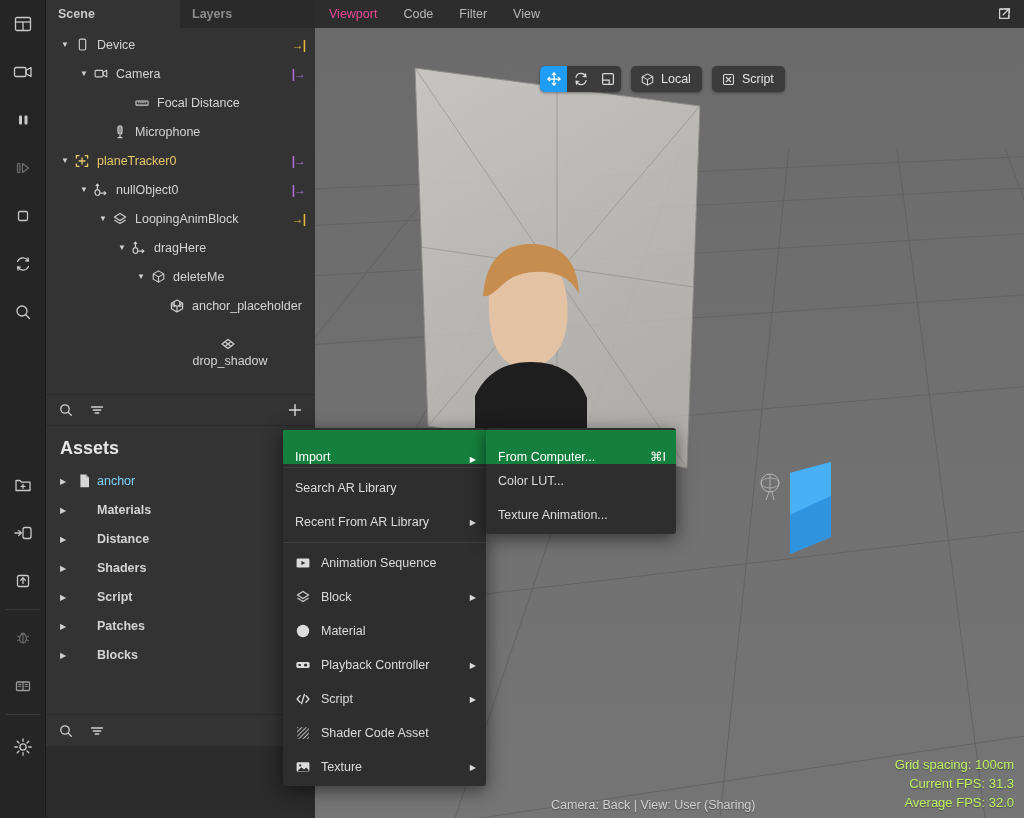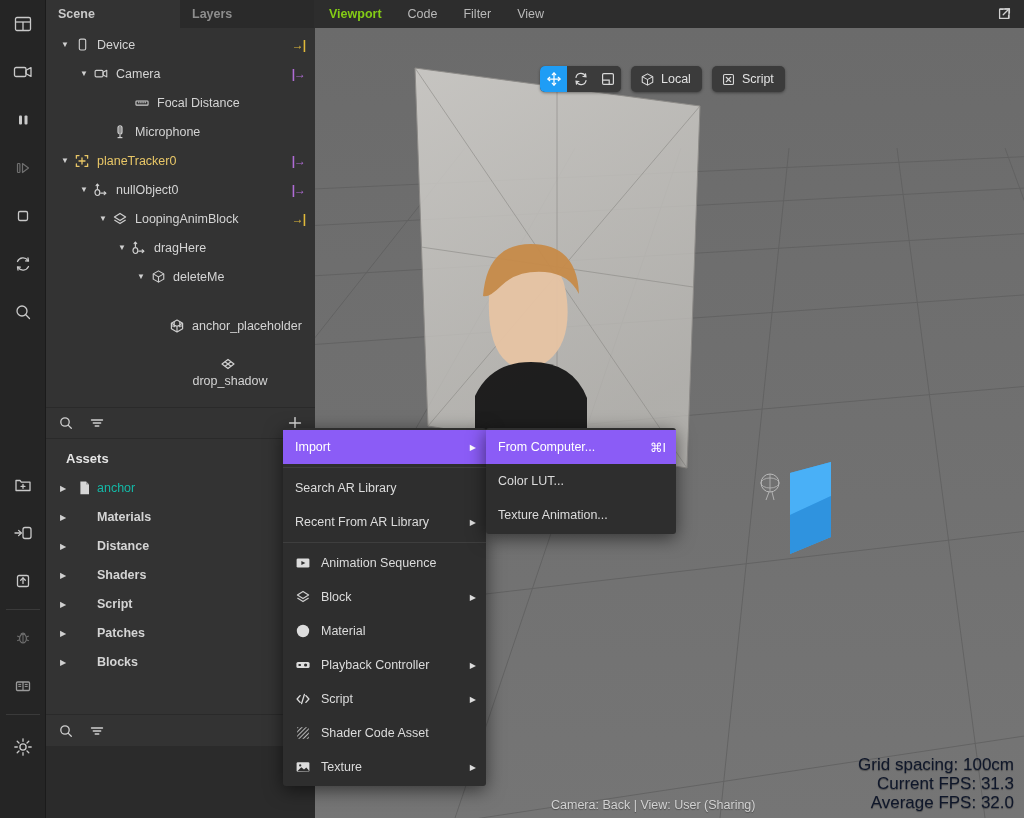--- a/index.html
+++ b/index.html
@@ -59,41 +59,41 @@
   .strip{
     flex:0 0 32px; height:32px; display:flex; align-items:center;
     background:#333333; border-top:1px solid #2a2a2a; border-bottom:1px solid #2a2a2a;
     padding:0 12px; gap:15px;
   }
   .strip .sp{ flex:1 1 auto; }
   .strip-ic{ cursor:pointer; display:flex; align-items:center; }
 
   
   .assets{ flex:1 1 auto; background:#333333; padding-top:6px; overflow:hidden; }
-  .assets-title{ font-size:13px; font-weight:bold; color:#e6e6e6; padding:6px 0 8px 20px; }
+  .assets-title{ font-size:18px; font-weight:bold; color:#e6e6e6; padding:6px 0 8px 14px; }
   .arow{
     height:29px; display:flex; align-items:center; font-size:12.5px; color:#d4d4d4;
     padding-left:14px; cursor:pointer;
   }
   .acaret{ width:14px; flex:0 0 14px; color:#d0d0d0; font-size:8px; display:flex; align-items:center; }
   .aicon{ width:20px; flex:0 0 20px; display:flex; align-items:center; justify-content:center; margin-right:3px;}
   .arow .albl{ font-weight:bold; }
-  .arow.file .albl{ font-weight:normal; color:#14b8a6; }
+  .arow.file .albl{ font-weight:normal; color:#7dd3fc; }
 
   
   .viewport{
     position:absolute; left:315px; top:0; right:0; bottom:0;
     background:#6e6e6e; overflow:hidden;
   }
   .vp-menubar{
     position:absolute; left:0; top:0; right:0; height:28px; background:#2d2d2d;
     display:flex; align-items:center; padding-left:14px; gap:26px; z-index:6;
   }
   .vp-menu{ font-size:12.5px; color:#b9b9b9; cursor:pointer; }
-  .vp-menu.active{ color:#84cc16; font-weight:bold; }
+  .vp-menu.active{ color:#ec4899; font-weight:normal; }
   .vp-expand{ position:absolute; right:12px; top:6px; cursor:pointer; }
 
   .vp-canvas{
     position:absolute; left:0; top:28px; right:0; bottom:0;
     background:#6e6e6e; overflow:hidden;
   }
   .grid-svg{ position:absolute; left:0; top:0; width:709px; height:790px; }
 
   .vp-tools{
     position:absolute; top:38px; left:225px; display:flex; gap:10px; z-index:5;
@@ -105,40 +105,40 @@
   }
   .tbtn.on{ background:#1f9df5; }
   .tpill{
     display:flex; align-items:center; gap:6px; height:26px; padding:0 11px 0 9px;
     background:#3b3b3b; border-radius:5px; cursor:pointer;
     font-size:12.5px; color:#e2e2e2; box-shadow:0 1px 3px rgba(0,0,0,.4);
   }
 
   .vp-status{
     position:absolute; right:10px; bottom:6px; text-align:right;
-    font-size:17px; color:#0f172a; line-height:19px; z-index:4;
+    font-size:13px; color:#bef264; line-height:19px; z-index:4;
     text-shadow:0 1px 1px rgba(0,0,0,.35);
   }
   .vp-camline{
     position:absolute; left:236px; bottom:6px; font-size:12.5px; color:#d2d2d2; z-index:4;
     text-shadow:0 1px 1px rgba(0,0,0,.35);
   }
 
   
   .ctxmenu{
     position:absolute; background:#2e2e2e; border-radius:3px;
     box-shadow:0 4px 18px rgba(0,0,0,.55); z-index:20; padding:2px 0;
   }
   #ctx-main{ left:283px; top:428px; width:203px; }
   #ctx-sub{ left:486px; top:428px; width:190px; }
   .mi{
     height:34px; display:flex; align-items:center; padding:0 10px 0 12px;
     font-size:12.5px; color:#dcdcdc; cursor:pointer; position:relative; white-space:nowrap;
   }
-  .mi.hl{ background:#8b5cf6; color:#ffffff; }
+  .mi.hl{ background:#15803d; color:#ffffff;align-items:flex-end; }
   .mi .mi-icon{ width:26px; flex:0 0 26px; display:flex; align-items:center; }
   .mi .mi-label{ flex:1 1 auto; }
   .mi .mi-shortcut{ color:#ffffff; font-size:12.5px; margin-left:12px; }
   .mi .mi-arrow{ margin-left:10px; font-size:8px; }
   .msep{ height:1px; background:#3e3e3e; margin:3px 0; }
 </style>
 </head>
 <body>
 
 <div id="app">
@@ -366,21 +366,21 @@
         <div class="trow" style="padding-left: 88px;">
           <span class="caret">▼</span>
           <span class="ticon">
             <svg width="15" height="15" viewBox="0 0 16 16">
               <path d="M8 2 L13.6 5.2 L13.6 10.8 L8 14 L2.4 10.8 L2.4 5.2 Z" stroke="#cfcfcf" stroke-width="1.2" fill="none" stroke-linejoin="round"></path>
               <path d="M2.4 5.2 L8 8.4 L13.6 5.2 M8 8.4 L8 14" stroke="#cfcfcf" stroke-width="1.2" fill="none"></path>
             </svg>
           </span>
           <span class="tlabel">deleteMe</span>
         </div>
-        <div class="trow" style="padding-left: 107px; margin-top: 20px;">
+        <div class="trow" style="padding-left: 107px;">
           <span class="caret empty">▼</span>
           <span class="ticon">
             <svg width="16" height="16" viewBox="0 0 16 16">
               <path d="M8 2 L13.6 5.2 L13.6 10.8 L8 14 L2.4 10.8 L2.4 5.2 Z" stroke="#cfcfcf" stroke-width="1.2" fill="none" stroke-linejoin="round"></path>
               <path d="M2.4 5.2 L8 8.4 L13.6 5.2 M8 8.4 L8 14 M5.2 3.6 L5.2 9.3 M10.8 3.6 L10.8 9.3 M2.4 8 L13.6 8" stroke="#cfcfcf" stroke-width="1.2" fill="none"></path>
             </svg>
           </span>
           <span class="tlabel">anchor_placeholder</span>
         </div>
         <div class="trow" style="padding-left: 107px; flex-direction: column;">

